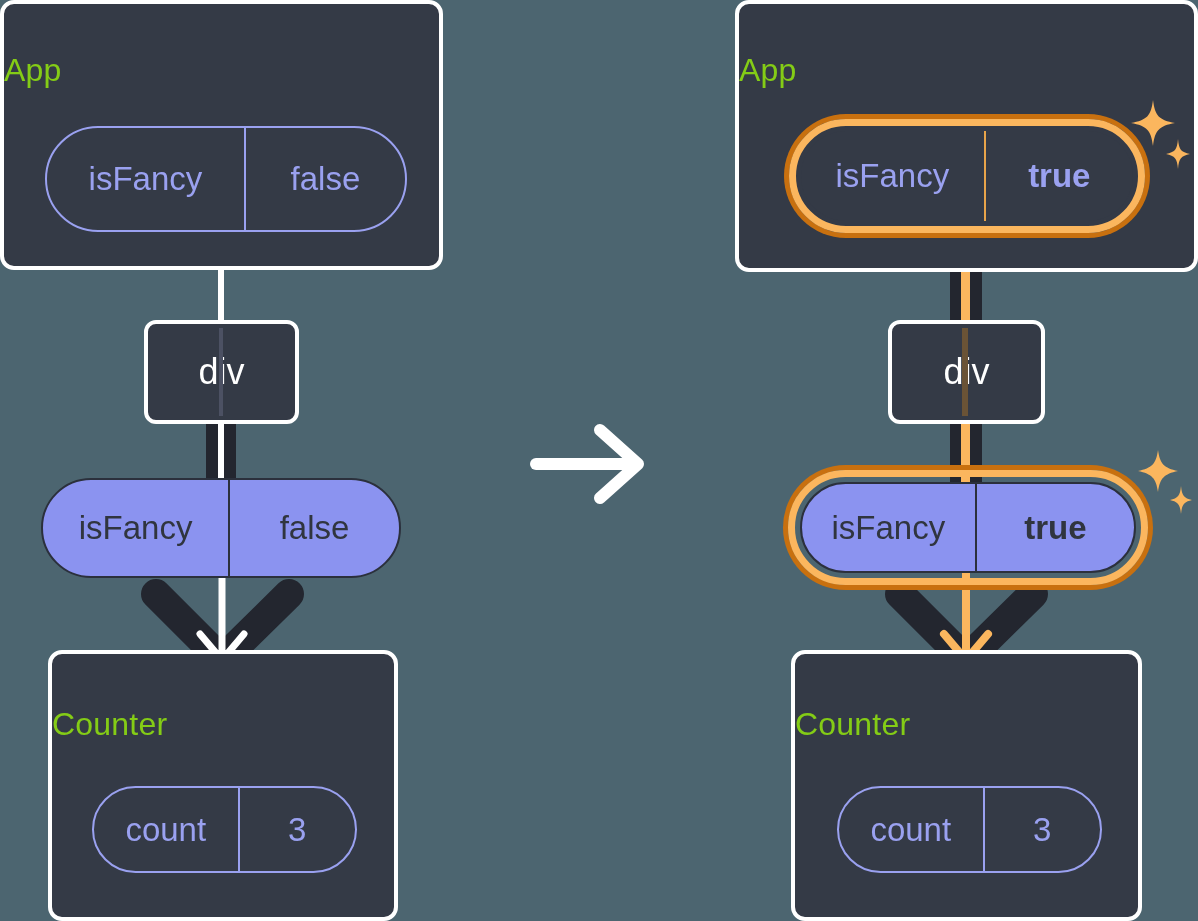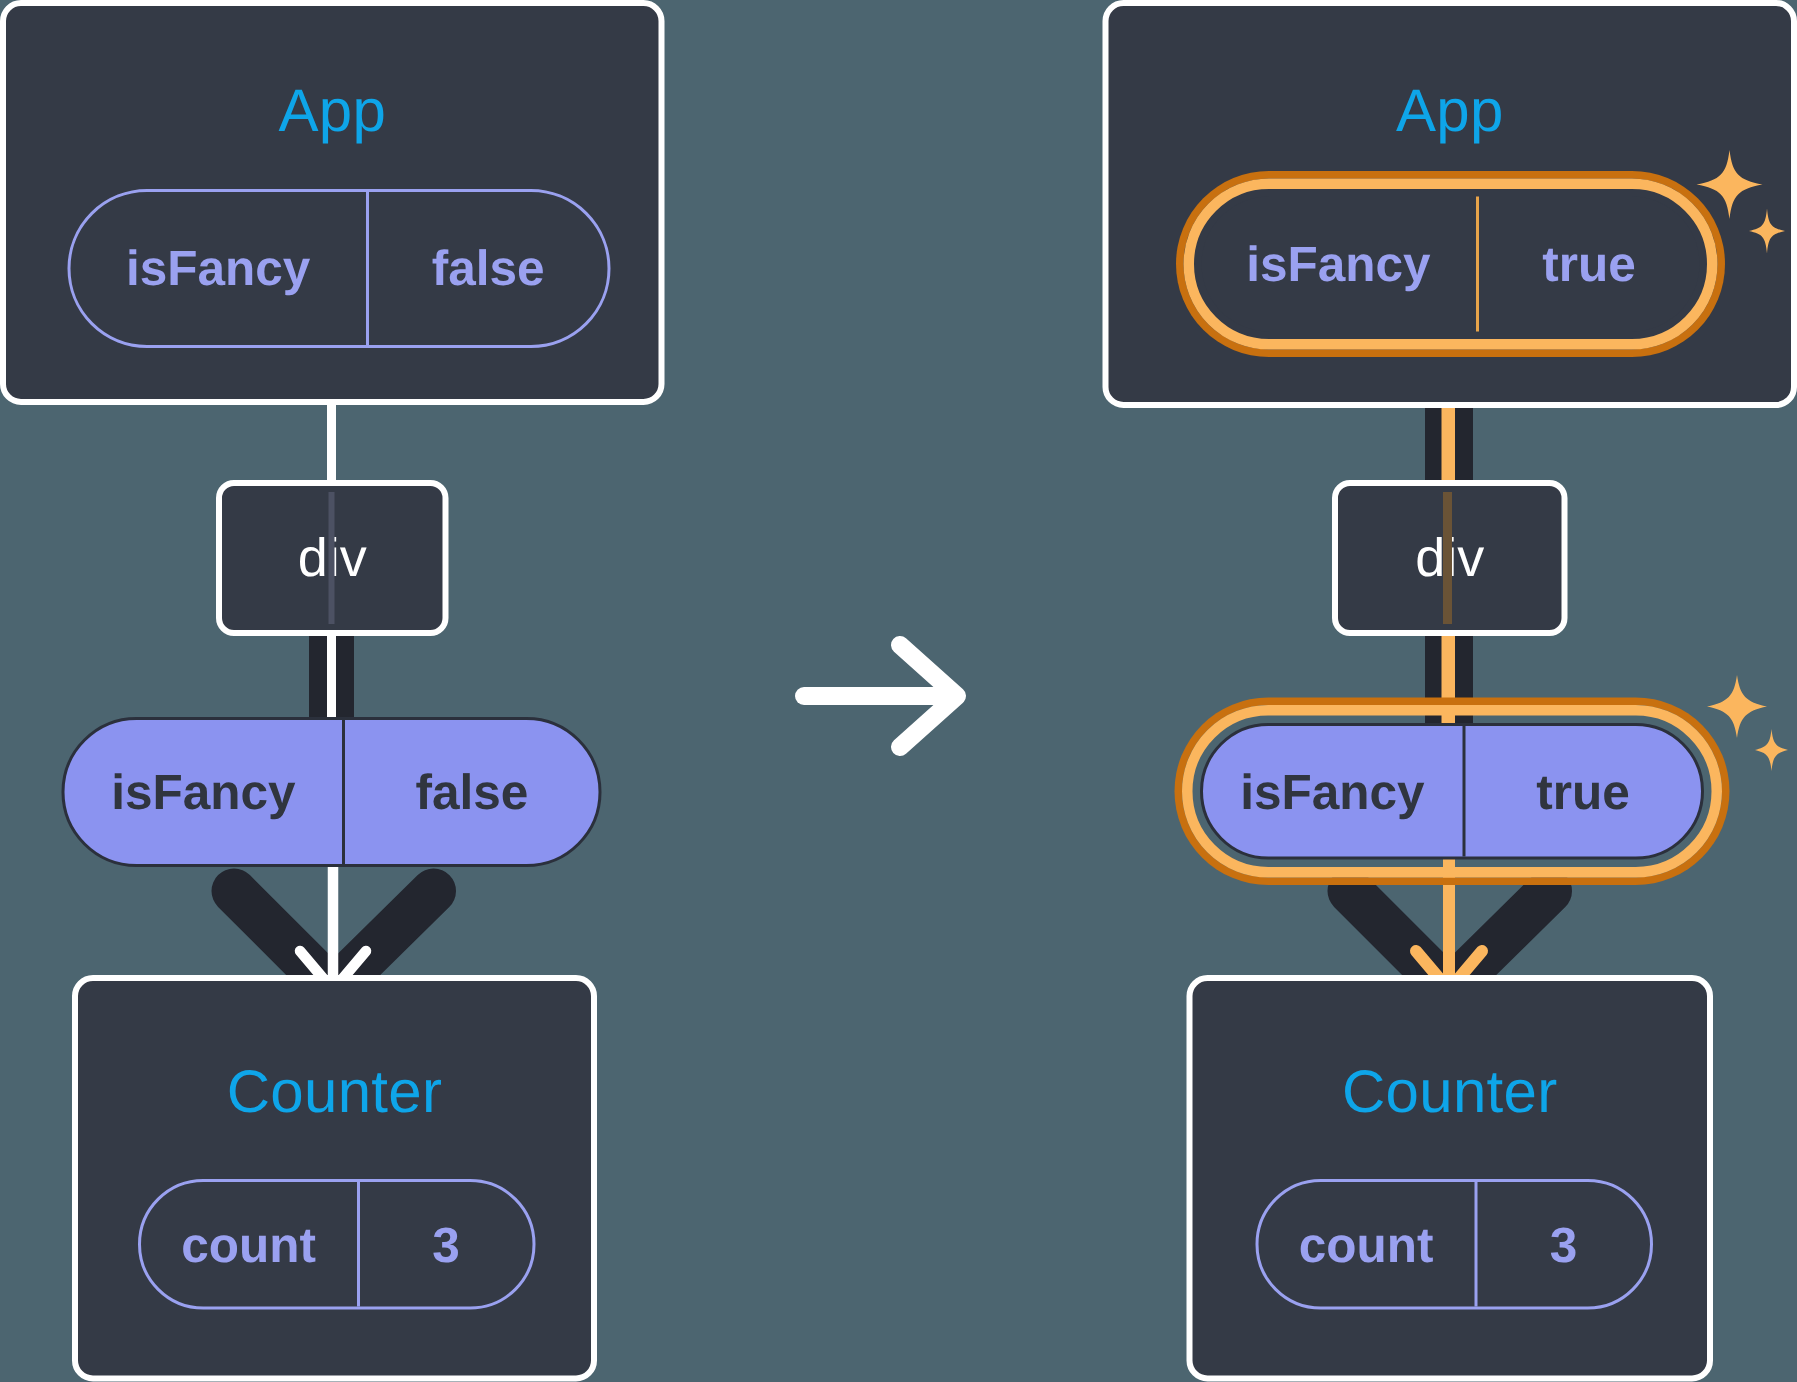--- a/index.html
+++ b/index.html
@@ -26,23 +26,22 @@
     background: #343a46;
     border: 4px solid #ffffff;
     border-radius: 14px;
     box-sizing: border-box;
     z-index: 6;
   }
   .panel-title {
     position: absolute;
     left: 0;
     right: 0;
-    text-align: center;
-    color: #0ea5e9;
-    font-size: 40px;
+    color: #84cc16;
+    font-size: 32px;
     font-weight: 400;
     letter-spacing: 0.2px;
   }
   .div-box {
     position: absolute;
     background: #343a46;
     border: 4px solid #ffffff;
     border-radius: 12px;
     box-sizing: border-box;
     display: flex;
@@ -62,21 +61,20 @@
     border-radius: 999px;
     z-index: 9;
   }
   .pill .cell {
     display: flex;
     align-items: center;
     justify-content: center;
     box-sizing: border-box;
     font-size: 33px;
     white-space: nowrap;
-    font-weight: bold;
   }
 
   
   .pill.hollow {
     border: 2px solid #9aa1f0;
     background: transparent;
   }
   .pill.hollow .cell { color: #9aa1f0; }
   .pill.hollow .cell.key { flex: 0 0 55%; }
   .pill.hollow .cell.val {

